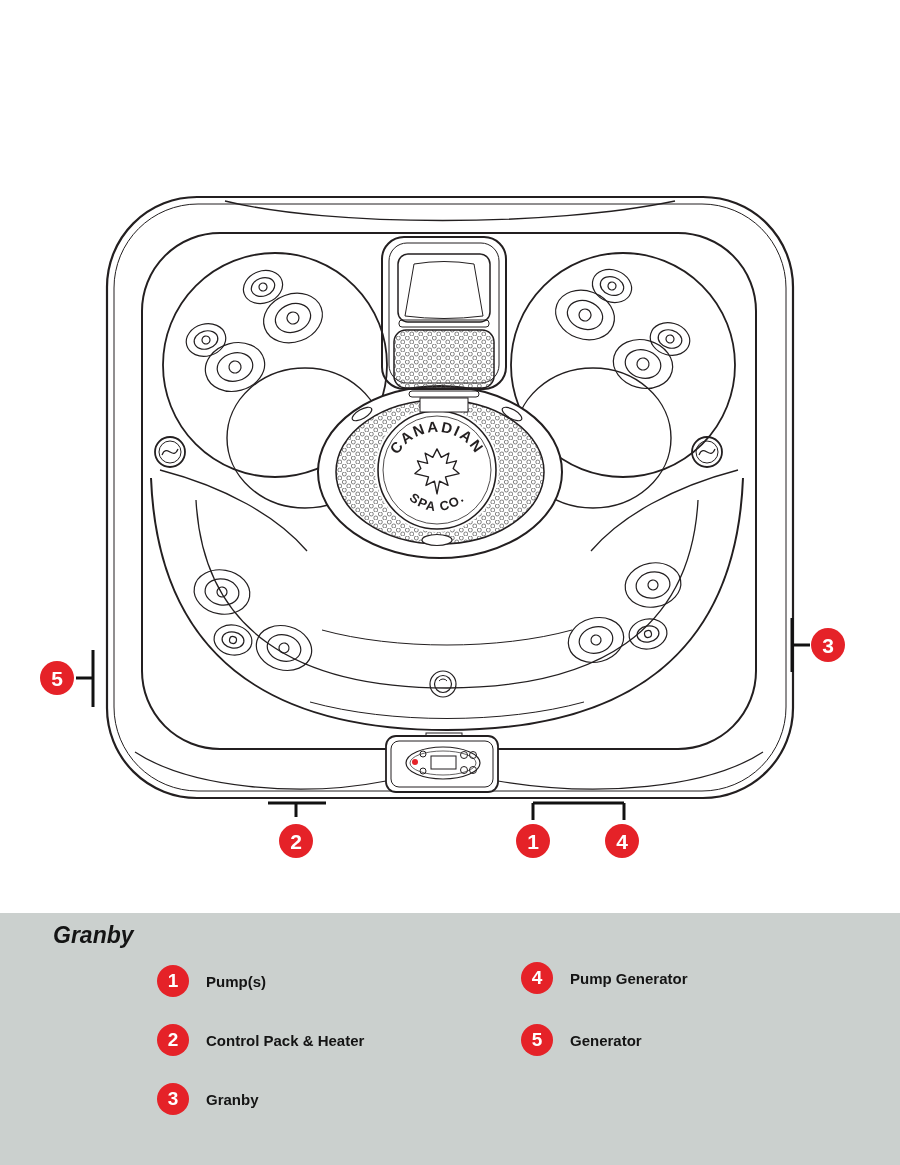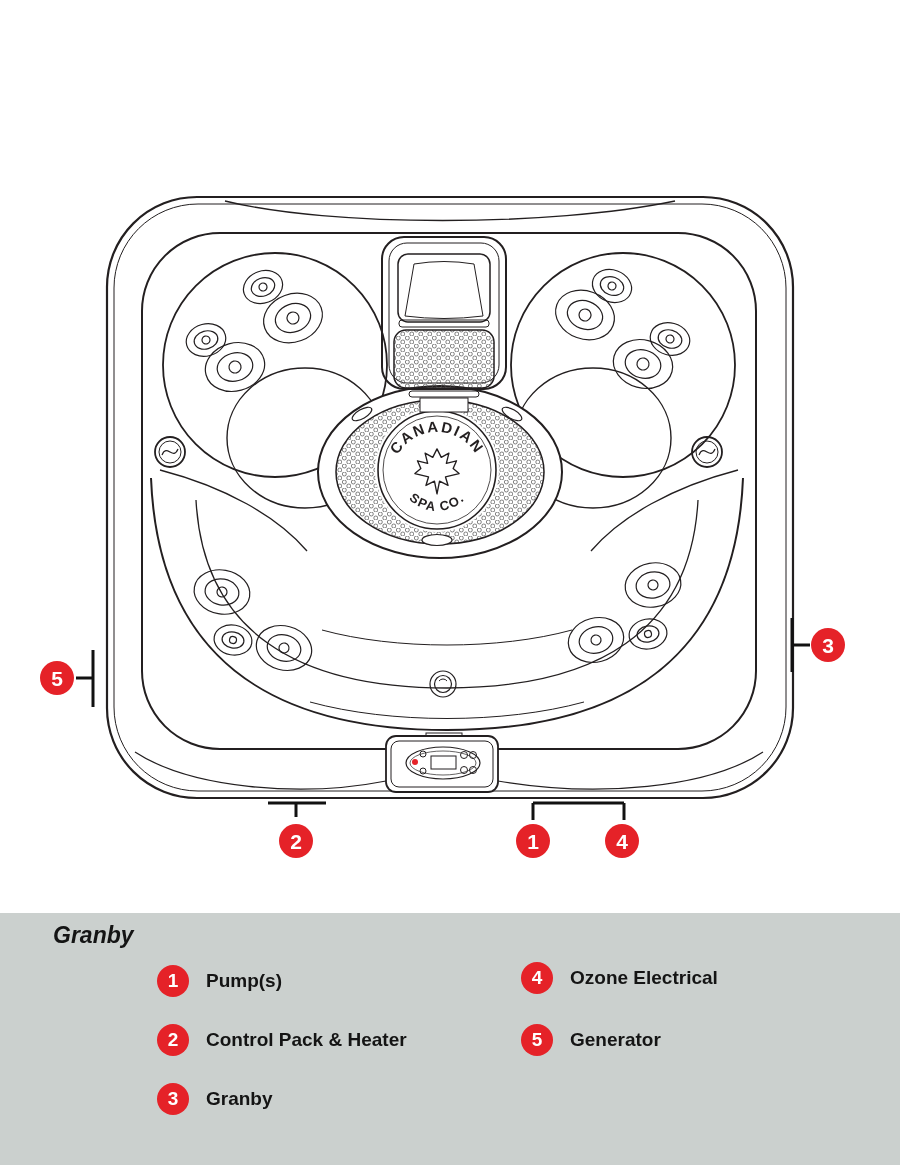--- a/index.html
+++ b/index.html
@@ -19,21 +19,21 @@
           background:var(--accent-red);color:#fff;display:flex;align-items:center;
           justify-content:center;font-size:21px;font-weight:700;line-height:1;}
   .legend{position:absolute;left:0;top:913px;width:900px;height:252px;
           background:var(--panel-gray);}
   .legend-heading{position:absolute;left:53px;top:9px;font-size:23px;
           font-weight:700;font-style:italic;color:#141414;}
   .legend-item{position:absolute;display:flex;align-items:center;gap:17px;}
   .legend-dot{width:32px;height:32px;border-radius:50%;background:var(--accent-red);
           color:#fff;display:flex;align-items:center;justify-content:center;
           font-size:19px;font-weight:700;flex:0 0 auto;}
-  .legend-label{font-size:19px;font-weight:700;color:#141414;white-space:nowrap;}
+  .legend-label{font-size:15px;font-weight:700;color:#141414;white-space:nowrap;}
   .li-c1-0{left:157px;top:52px;}
   .li-c1-1{left:157px;top:111px;}
   .li-c1-2{left:157px;top:170px;}
   .li-c2-0{left:521px;top:49px;}
   .li-c2-1{left:521px;top:111px;}
 </style>
 </head>
 <body>
 
 <div class="page">
@@ -254,21 +254,21 @@
     <div class="legend-item li-c1-1">
       <span class="legend-dot">2</span>
       <span class="legend-label">Control Pack &amp; Heater</span>
     </div>
     <div class="legend-item li-c1-2">
       <span class="legend-dot">3</span>
       <span class="legend-label">Granby</span>
     </div>
     <div class="legend-item li-c2-0">
       <span class="legend-dot">4</span>
-      <span class="legend-label">Ozone Electrical</span>
+      <span class="legend-label">Pump Generator</span>
     </div>
     <div class="legend-item li-c2-1">
       <span class="legend-dot">5</span>
       <span class="legend-label">Generator</span>
     </div>
   </div>
 
 </div>
 
 </body></html>

